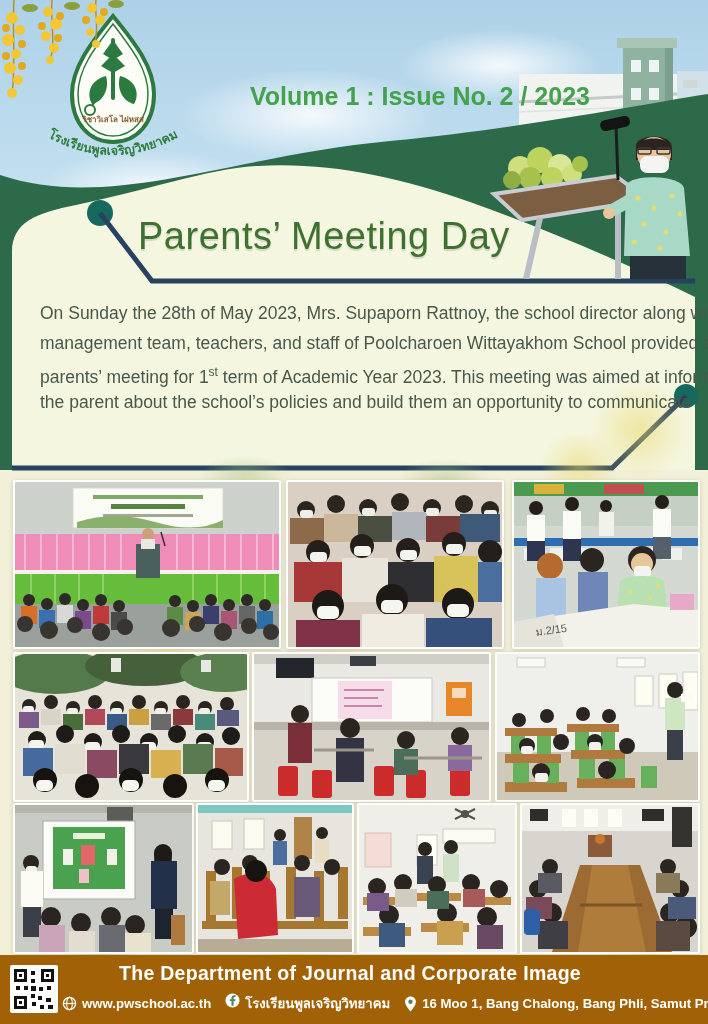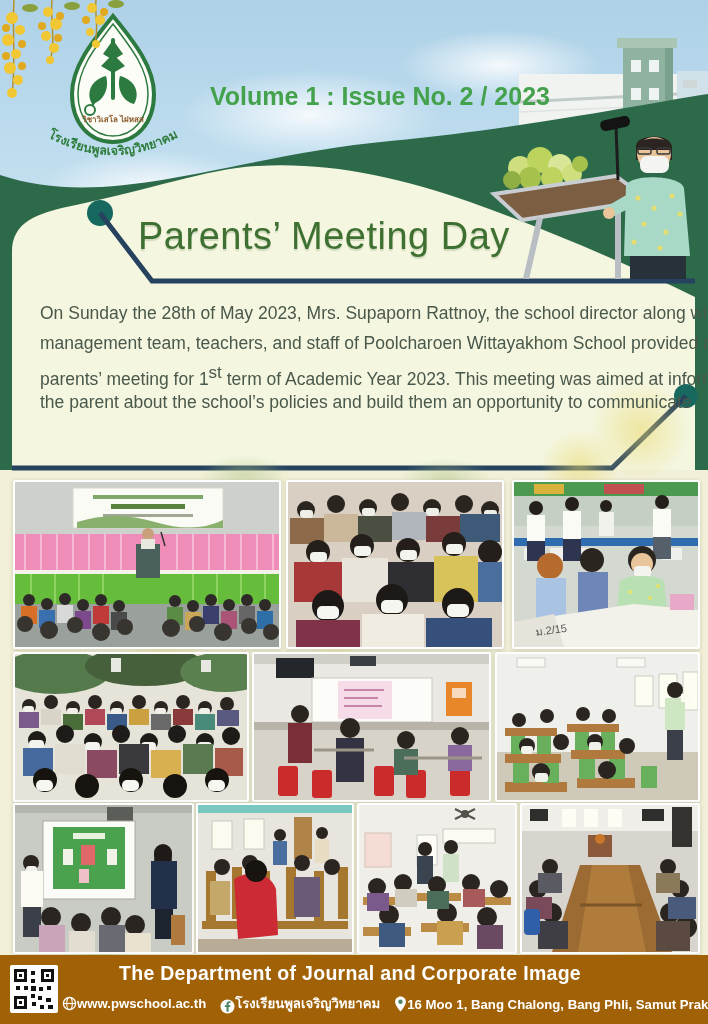--- a/index.html
+++ b/index.html
@@ -4,48 +4,48 @@
 <style>
   html,body{margin:0;padding:0;background:#777;}
   .page{position:relative;width:708px;height:1024px;margin:0 auto;overflow:hidden;
         font-family:"Liberation Sans",sans-serif;background:#f2f0d8;}
   
   .sky{position:absolute;left:0;top:0;width:708px;height:320px;
        background:linear-gradient(180deg,#aed1e7 0%,#bddcee 45%,#d6e9f3 100%);}
   .cloud{position:absolute;background:radial-gradient(closest-side,rgba(255,255,255,.85),rgba(255,255,255,0));border-radius:50%;}
   .hdr-title{position:absolute;left:140px;top:24px;width:460px;text-align:center;
              font-size:41px;font-weight:bold;color:#2b3b66;letter-spacing:.5px;}
-  .hdr-sub{position:absolute;left:210px;top:82px;width:420px;text-align:left;
+  .hdr-sub{position:absolute;left:210px;top:82px;width:420px;text-align:center;
            font-size:25px;font-weight:bold;color:#44a14c;}
   
   .overlay{position:absolute;left:0;top:0;width:708px;height:1024px;pointer-events:none;}
   .abs{position:absolute;}
   
   .banner-title{position:absolute;left:138px;top:215px;width:420px;font-size:38px;font-weight:normal;
                 color:#3d7031;text-shadow:0 2px 1px rgba(60,90,40,.18);letter-spacing:.5px;}
   
   .article{position:absolute;left:40px;top:299px;width:645px;font-size:17.5px;color:#49584b;}
   .article .ln{display:block;height:29.5px;line-height:29.5px;white-space:nowrap;}
-  .article sup{font-size:17px;}
+  .article sup{font-size:12px;}
   
   .photo{position:absolute;border:2px solid rgba(255,255,255,.95);border-radius:2px;
          box-shadow:0 1px 4px rgba(90,90,60,.25);overflow:hidden;background:#ddd;}
   .photo svg{display:block;}
   
   .wm{position:absolute;border-radius:50%;pointer-events:none;}
   .wm-y{background:radial-gradient(closest-side,rgba(233,217,110,.55),rgba(233,217,110,0));}
   .wm-g{background:radial-gradient(closest-side,rgba(176,198,138,.5),rgba(176,198,138,0));}
   
   .footer{position:absolute;left:0;top:955px;width:708px;height:69px;background:#a16207;color:#fff;}
   .qr{position:absolute;left:10px;top:10px;}
   .f-title{position:absolute;left:70px;top:7px;width:560px;text-align:center;
            font-size:19.5px;font-weight:bold;letter-spacing:.3px;}
   .f-row{position:absolute;left:62px;top:38px;width:640px;display:flex;align-items:center;gap:7px;
          font-size:13.2px;font-weight:bold;white-space:nowrap;}
-  .f-item{display:flex;align-items:flex-end;}
+  .f-item{display:flex;align-items:flex-start;gap:5px;}
   .f-gap{width:10px;}
 </style>
 </head>
 <body>
 
 <div class="page">
 
   <div class="sky"></div>
   <div class="cloud" style="left:180px;top:70px;width:260px;height:90px;"></div>
   <div class="cloud" style="left:40px;top:150px;width:220px;height:80px;"></div>

